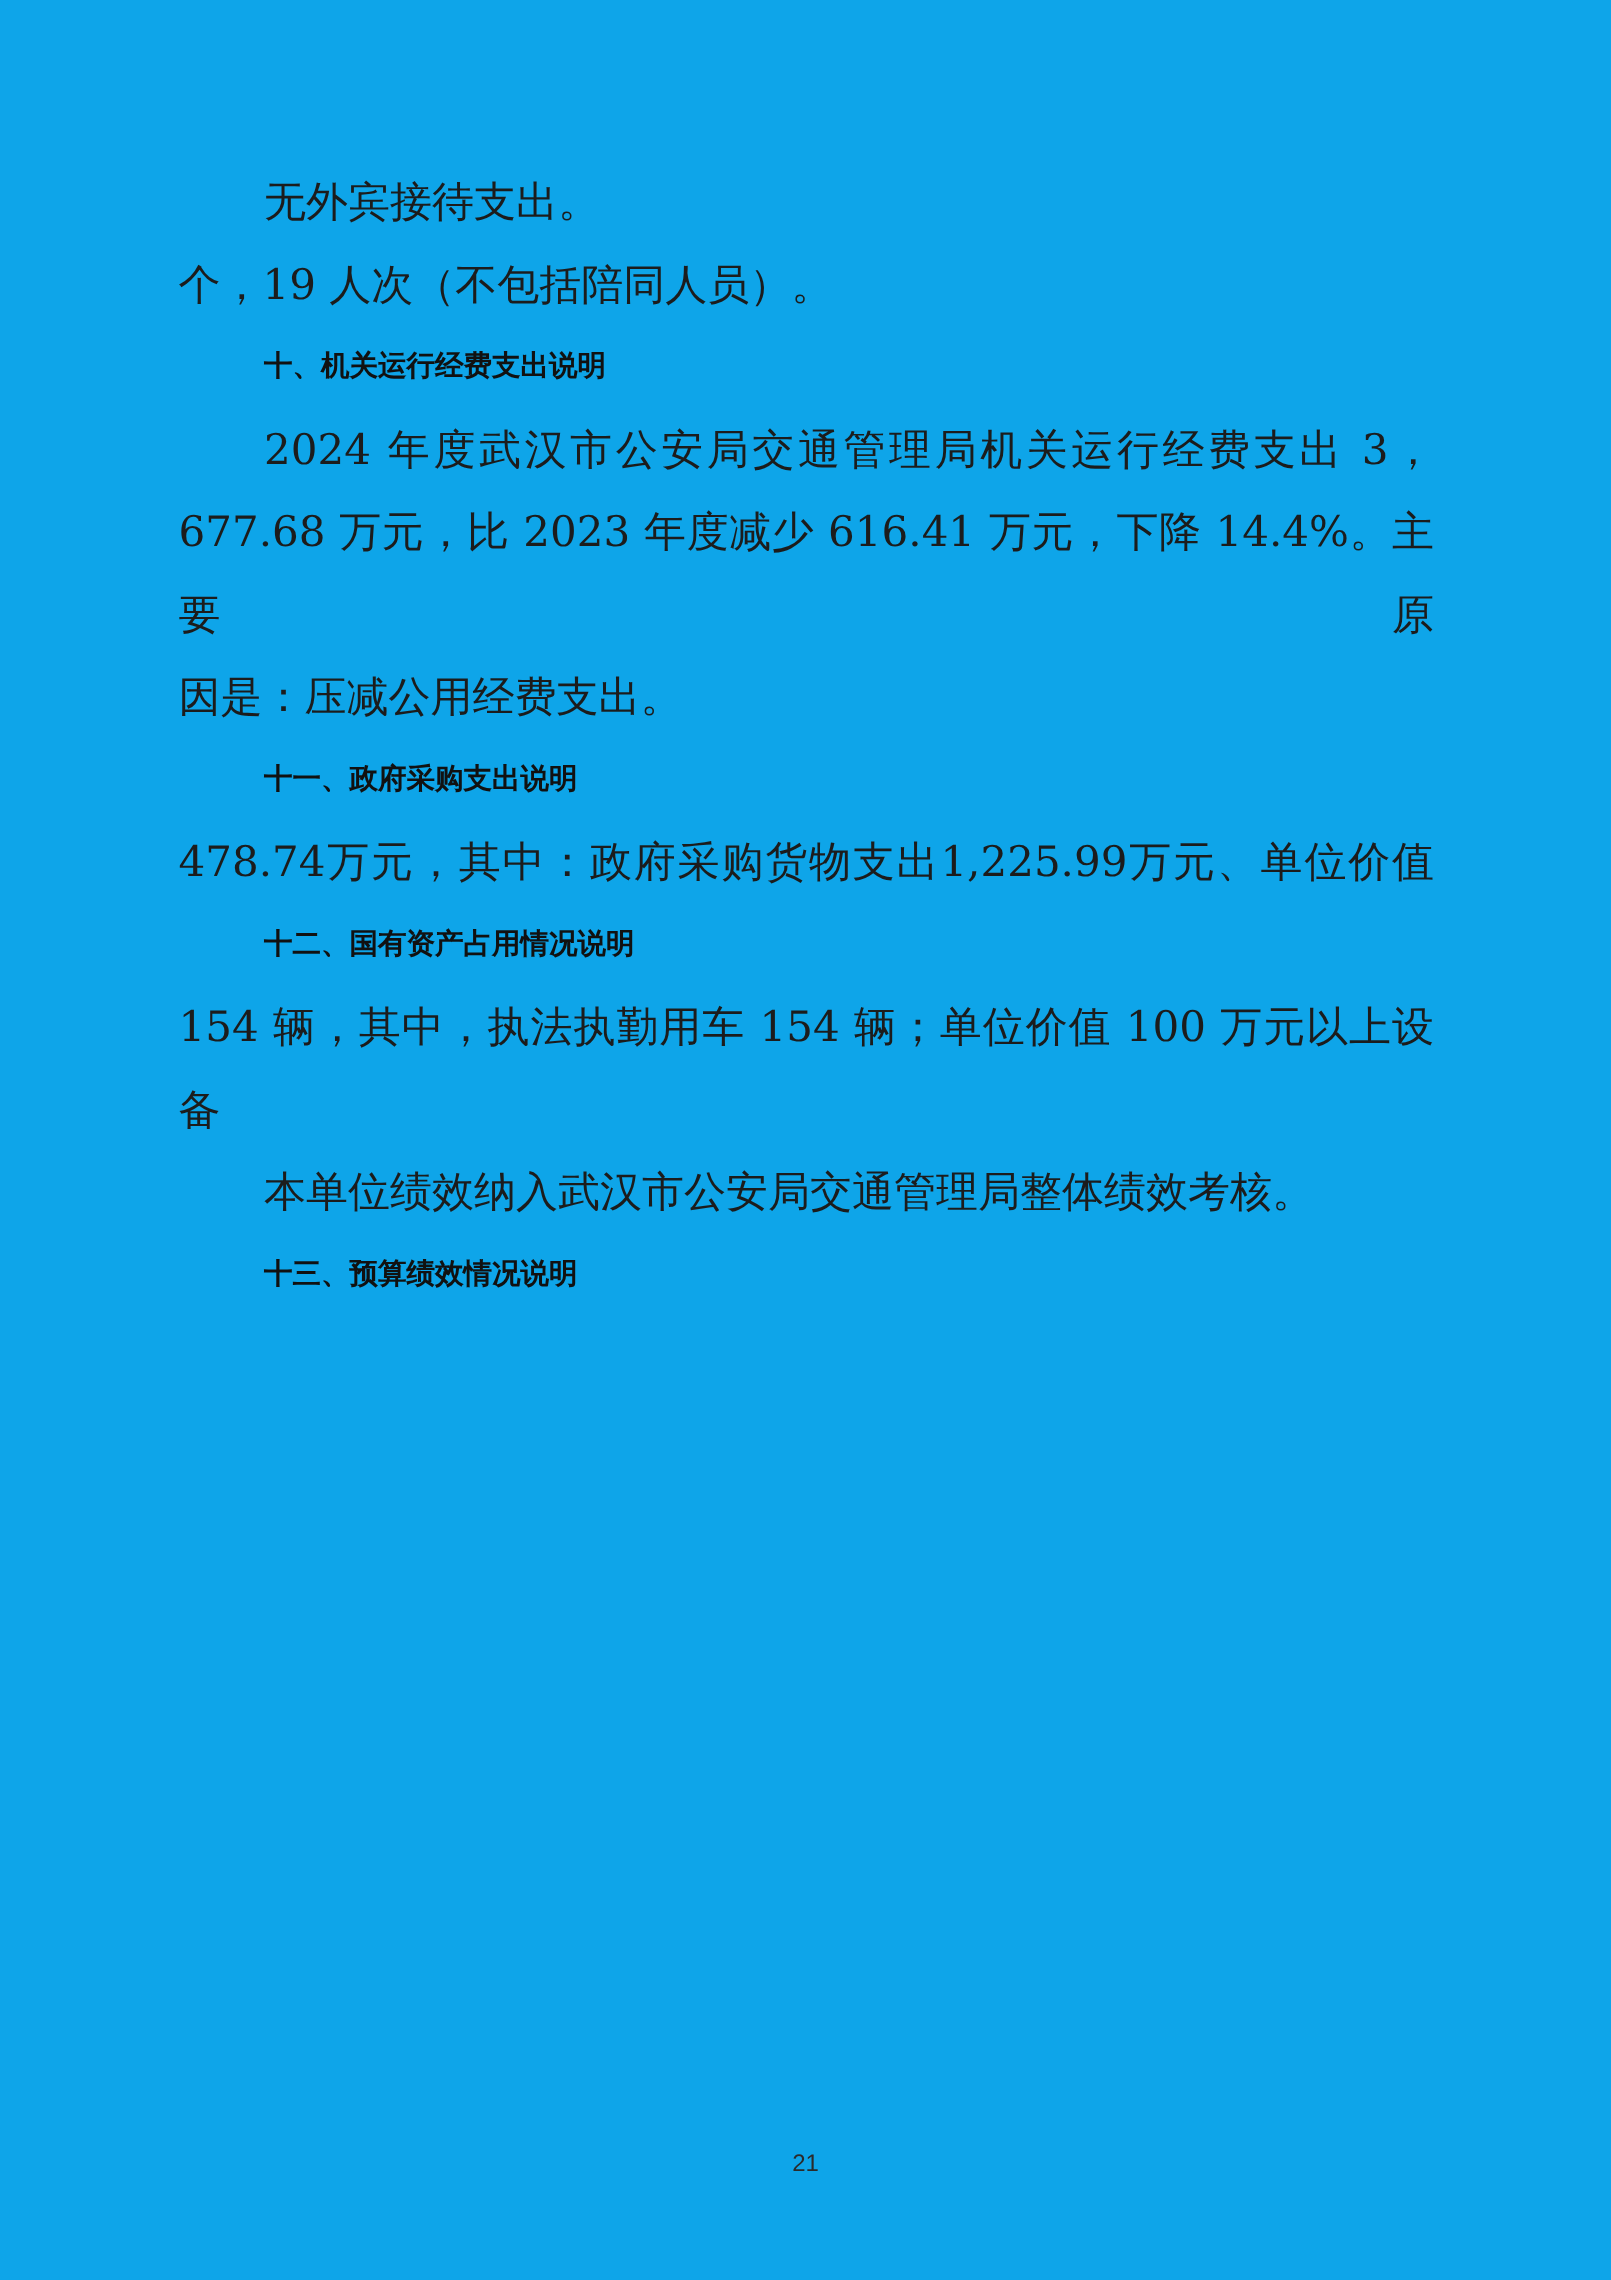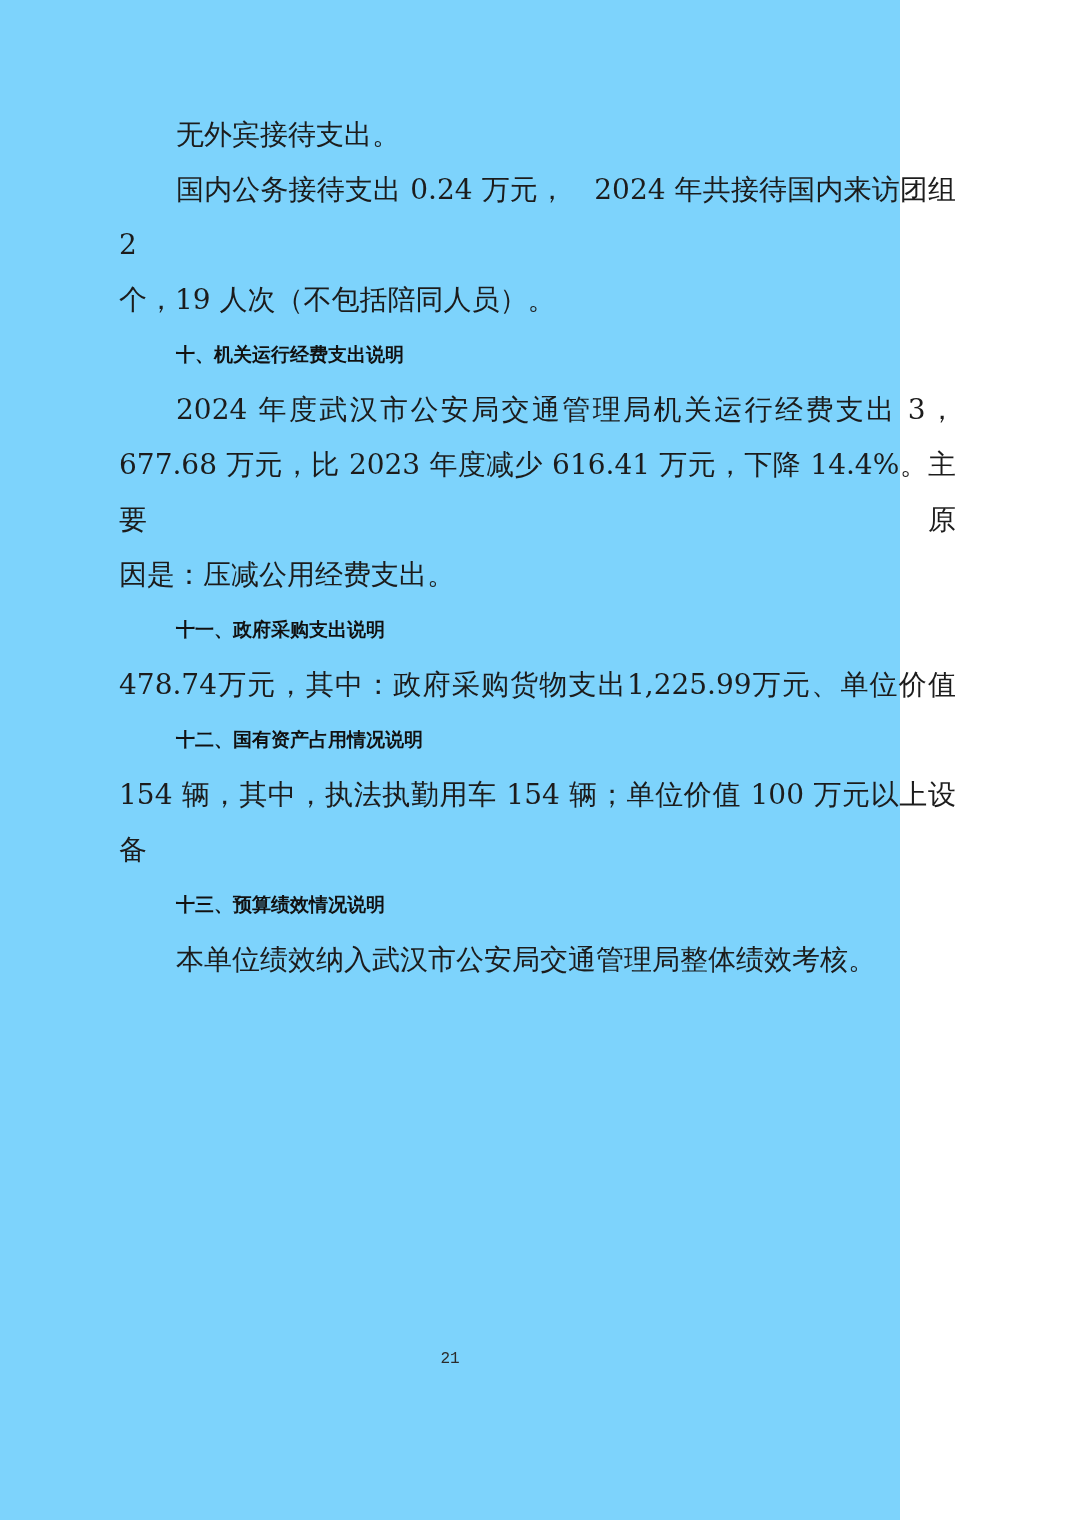--- a/index.html
+++ b/index.html
@@ -4,22 +4,22 @@
 <style>
   * { box-sizing: border-box; }
   html, body {
     margin: 0; padding: 0;
     width: 1074px; height: 1520px;
     background: #ffffff;
     overflow: hidden;
   }
   .page {
     position: relative;
-    width: 900px; height: 1520px;
-    background: #7dd3fc;
+    width: 1074px; height: 1520px;
+    background: #0ea5e9;
     color: #1c1c1c;
     font-family: "DejaVu Serif", "Liberation Serif", serif;
   }
   .content {
     position: absolute;
     left: 119px;
     top: 107px;
     width: 837px;
   }
   .block { margin: 0; padding: 0; }
@@ -35,39 +35,38 @@
     text-align-last: justify;
   }
   .block.heading .line {
     font-family: "DejaVu Sans", "Liberation Sans", sans-serif;
     font-weight: 700;
     font-size: 19px;
     color: #111111;
   }
   .page-number {
     position: absolute;
-    left: 0; top: 1348px;
+    left: 0; top: 1432px;
     width: 100%;
     text-align: center;
-    font-family: Liberation Mono, monospace;
+    font-family: Liberation Sans, sans-serif;
     font-size: 16px;
     line-height: 22px;
     color: #2b2b2b;
   }
 </style>
 </head>
 <body>
 
 <div class="page">
   <div class="content">
       <div class="block paragraph">
         <div class="line indent">无外宾接待支出。</div>
       </div>
       <div class="block paragraph">
-        <div class="line indent full">国内公务接待支出 0.24 万元，　2024 年共接待国内来访团组 2</div>
         <div class="line">个，19 人次（不包括陪同人员）。</div>
       </div>
       <div class="block heading">
         <div class="line indent">十、机关运行经费支出说明</div>
       </div>
       <div class="block paragraph">
         <div class="line indent full">2024 年度武汉市公安局交通管理局机关运行经费支出 3，</div>
         <div class="line full">677.68 万元，比 2023 年度减少 616.41 万元，下降 14.4%。主要原</div>
         <div class="line">因是：压减公用经费支出。</div>
       </div>
@@ -76,21 +75,21 @@
       </div>
       <div class="block paragraph">
         <div class="line full">478.74万元，其中：政府采购货物支出1,225.99万元、单位价值</div>
       </div>
       <div class="block heading">
         <div class="line indent">十二、国有资产占用情况说明</div>
       </div>
       <div class="block paragraph">
         <div class="line full">154 辆，其中，执法执勤用车 154 辆；单位价值 100 万元以上设备</div>
       </div>
+      <div class="block paragraph">
+        <div class="line indent">本单位绩效纳入武汉市公安局交通管理局整体绩效考核。</div>
+      </div>
       <div class="block heading">
         <div class="line indent">十三、预算绩效情况说明</div>
-      </div>
-      <div class="block paragraph">
-        <div class="line indent">本单位绩效纳入武汉市公安局交通管理局整体绩效考核。</div>
       </div>
     </div>
   <div class="page-number">21</div>
 </div>
 
 </body></html>

